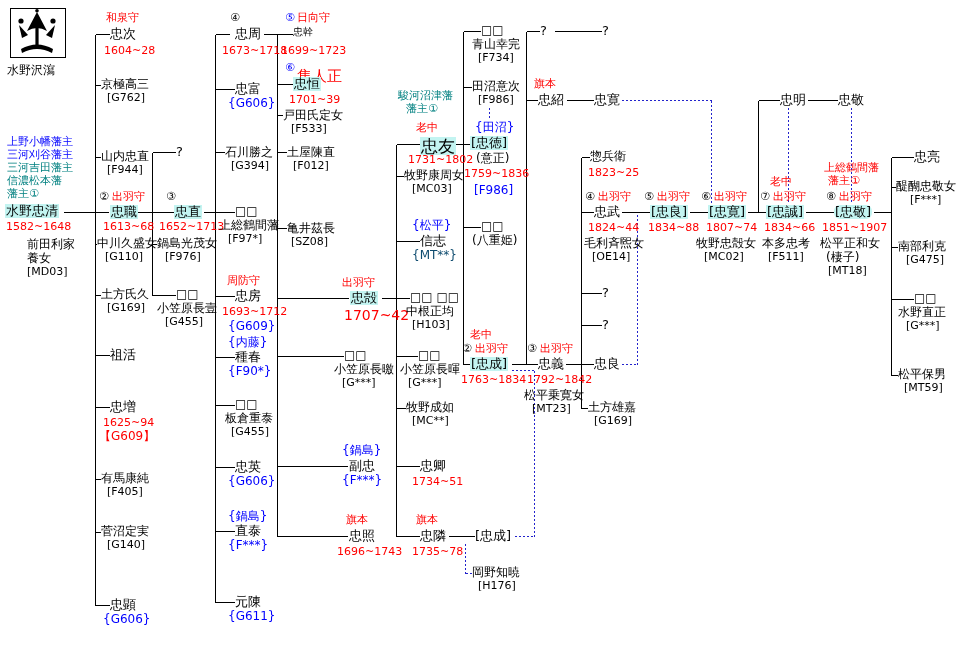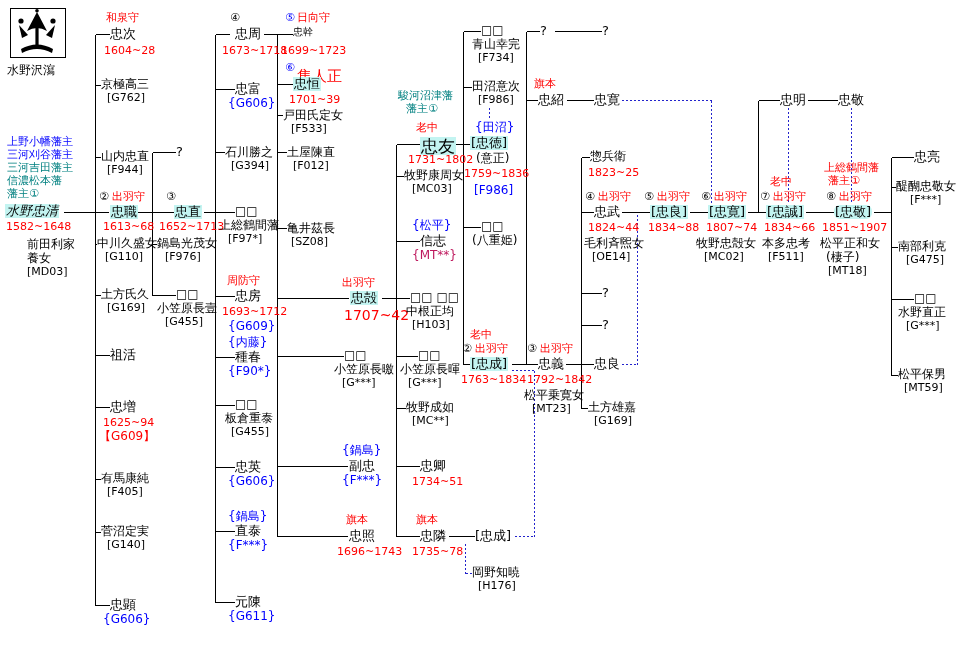--- a/index.html
+++ b/index.html
@@ -133,21 +133,21 @@
         <path d="M10 40 Q26 31 42 40 L41 44 Q26 36 11 44 Z"></path>
       </g>
     </svg>
   </div>
   <div id="crest-label">水野沢瀉</div>
 <span class="node" style="left: 7px; top: 136px; font-size: 11px; color: rgb(0, 0, 255);">上野小幡藩主</span>
     <span class="node" style="left: 7px; top: 149px; font-size: 11px; color: rgb(0, 0, 255);">三河刈谷藩主</span>
     <span class="node" style="left: 7px; top: 162px; font-size: 11px; color: rgb(0, 128, 128);">三河吉田藩主</span>
     <span class="node" style="left: 7px; top: 175px; font-size: 11px; color: rgb(0, 128, 128);">信濃松本藩</span>
     <span class="node" style="left: 7px; top: 188px; font-size: 11px; color: rgb(0, 128, 128);">藩主①</span>
-    <span class="node hl" style="left: 5px; top: 204px; font-size: 13px; color: rgb(0, 0, 0); font-style: italic;">水野忠清</span>
+    <span class="node hl" style="left: 5px; top: 204px; font-size: 13px; color: rgb(0, 0, 0);">水野忠清</span>
     <span class="node" style="left: 6px; top: 221px; font-size: 11px; color: rgb(255, 0, 0);">1582~1648</span>
     <span class="node" style="left: 27px; top: 238px; font-size: 12px; color: rgb(0, 0, 0);">前田利家</span>
     <span class="node" style="left: 27px; top: 252px; font-size: 12px; color: rgb(0, 0, 0);">養女</span>
     <span class="node" style="left: 27px; top: 266px; font-size: 11px; color: rgb(0, 0, 0);">[MD03]</span>
     <span class="node" style="left: 106px; top: 12px; font-size: 11px; color: rgb(255, 0, 0);">和泉守</span>
     <span class="node" style="left: 110px; top: 27px; font-size: 13px; color: rgb(0, 0, 0);">忠次</span>
     <span class="node" style="left: 104px; top: 45px; font-size: 11px; color: rgb(255, 0, 0);">1604~28</span>
     <span class="node" style="left: 101px; top: 78px; font-size: 12px; color: rgb(0, 0, 0);">京極高三</span>
     <span class="node" style="left: 107px; top: 92px; font-size: 11px; color: rgb(0, 0, 0);">[G762]</span>
     <span class="node" style="left: 101px; top: 150px; font-size: 12px; color: rgb(0, 0, 0);">山内忠直</span>
@@ -234,21 +234,21 @@
     <span class="node" style="left: 337px; top: 546px; font-size: 11px; color: rgb(255, 0, 0);">1696~1743</span>
     <span class="node" style="left: 398px; top: 90px; font-size: 11px; color: rgb(0, 128, 128);">駿河沼津藩</span>
     <span class="node" style="left: 406px; top: 103px; font-size: 11px; color: rgb(0, 128, 128);">藩主①</span>
     <span class="node" style="left: 416px; top: 122px; font-size: 11px; color: rgb(255, 0, 0);">老中</span>
     <span class="node hl" style="left: 420px; top: 137px; font-size: 17px; color: rgb(0, 0, 0);">忠友</span>
     <span class="node" style="left: 408px; top: 154px; font-size: 11px; color: rgb(255, 0, 0);">1731~1802</span>
     <span class="node" style="left: 404px; top: 169px; font-size: 12px; color: rgb(0, 0, 0);">牧野康周女</span>
     <span class="node" style="left: 412px; top: 183px; font-size: 11px; color: rgb(0, 0, 0);">[MC03]</span>
     <span class="node" style="left: 412px; top: 219px; font-size: 12px; color: rgb(0, 0, 255);">{松平}</span>
     <span class="node" style="left: 420px; top: 234px; font-size: 13px; color: rgb(0, 0, 0);">信志</span>
-    <span class="node" style="left: 412px; top: 249px; font-size: 12px; color: #be185d; text-align: center;">{MT**}</span>
+    <span class="node" style="left: 412px; top: 249px; font-size: 12px; color: #0c4a6e; text-align: center;">{MT**}</span>
     <span class="node" style="left: 410px; top: 291px; font-size: 12px; color: rgb(0, 0, 0);">□□ □□</span>
     <span class="node" style="left: 406px; top: 305px; font-size: 12px; color: rgb(0, 0, 0);">中根正均</span>
     <span class="node" style="left: 412px; top: 319px; font-size: 11px; color: rgb(0, 0, 0);">[H103]</span>
     <span class="node" style="left: 418px; top: 349px; font-size: 12px; color: rgb(0, 0, 0);">□□</span>
     <span class="node" style="left: 400px; top: 363px; font-size: 12px; color: rgb(0, 0, 0);">小笠原長暉</span>
     <span class="node" style="left: 408px; top: 377px; font-size: 11px; color: rgb(0, 0, 0);">[G***]</span>
     <span class="node" style="left: 406px; top: 401px; font-size: 12px; color: rgb(0, 0, 0);">牧野成如</span>
     <span class="node" style="left: 412px; top: 415px; font-size: 11px; color: rgb(0, 0, 0);">[MC**]</span>
     <span class="node" style="left: 420px; top: 459px; font-size: 13px; color: rgb(0, 0, 0);">忠卿</span>
     <span class="node" style="left: 412px; top: 476px; font-size: 11px; color: rgb(255, 0, 0);">1734~51</span>

